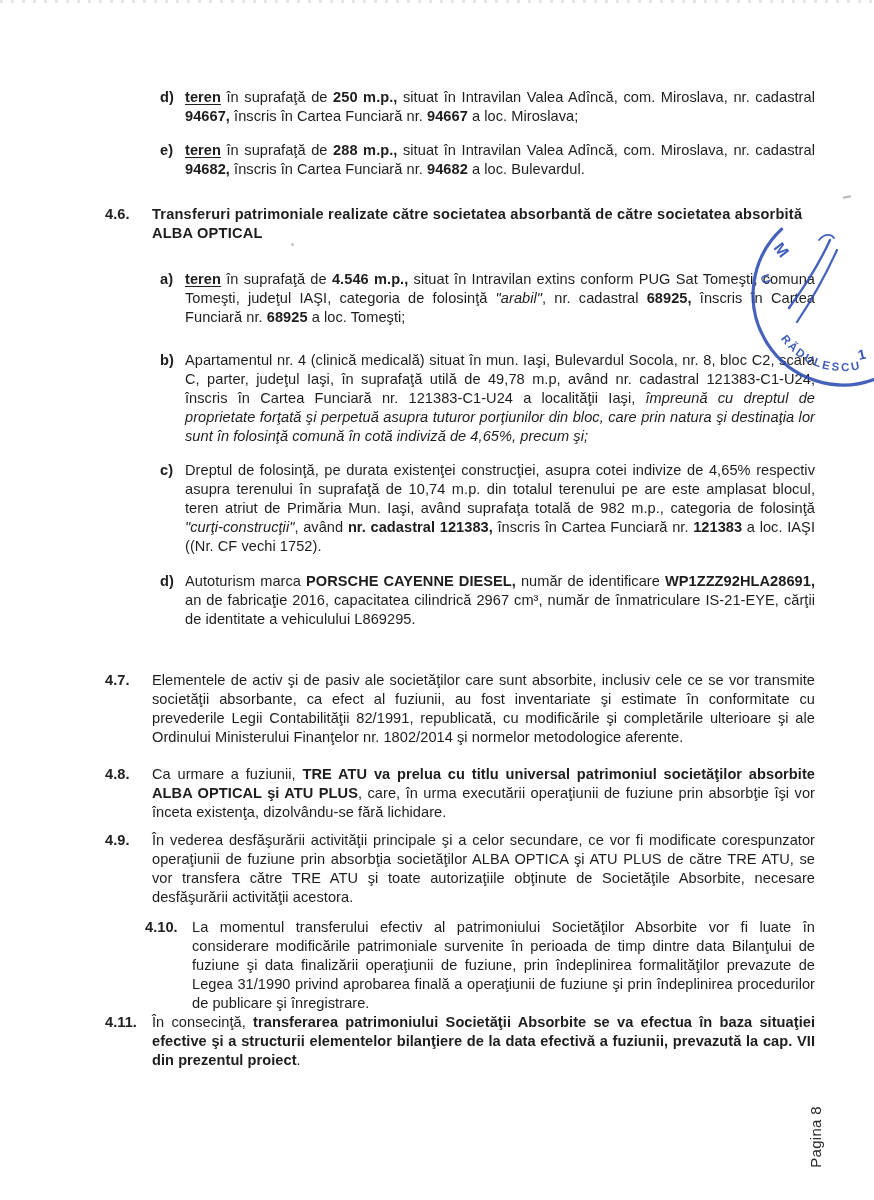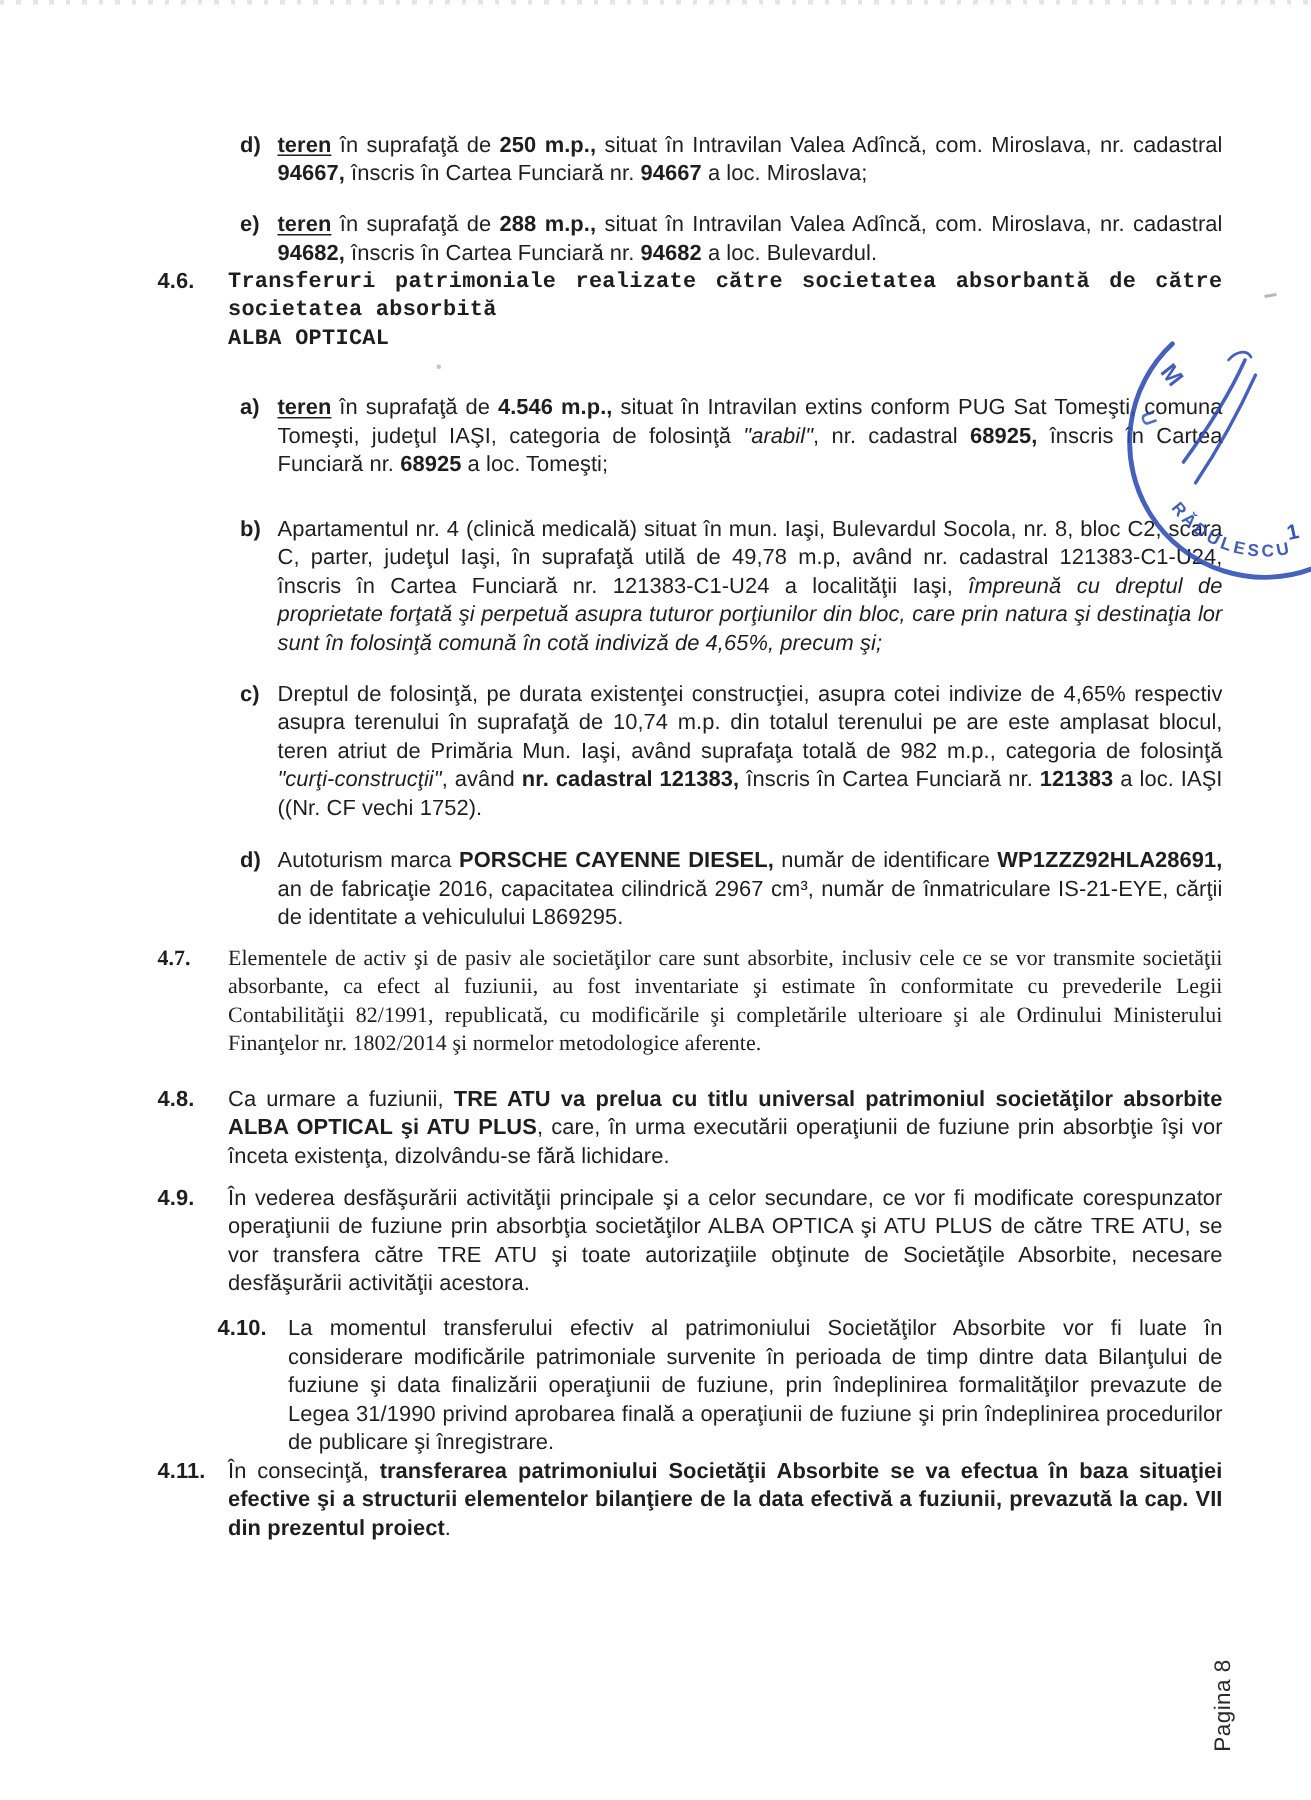--- a/index.html
+++ b/index.html
@@ -22,21 +22,21 @@
   .block{
     position:relative;
     font-size:14.6px;line-height:19px;
     text-align:justify;
     letter-spacing:.05px;
     color:#1e1e1e;
   }
   .block .marker{position:absolute;left:0;top:0;font-weight:700;}
   .section{padding-left:47px;}
   .letter{margin-left:55px;padding-left:25px;}
-  .heading .ptext{font-weight:700;letter-spacing:.2px;font-family:Liberation Mono, monospace;}
+  .heading .ptext{font-weight:700;letter-spacing:.2px;}
   .b{font-weight:700;}
   .i{font-style:italic;}
   .u{text-decoration:underline;text-underline-offset:2px;}
   .ptext{min-height:19px;}
   
   .page-number{
     position:absolute;left:783px;top:1128px;width:66px;height:18px;
     transform:rotate(-90deg);
     transform-origin:50% 50%;
     font-size:15px;color:#2a2a2a;letter-spacing:.3px;
@@ -66,41 +66,41 @@
 
   <div class="doc-body">
       <div class="block letter" style="margin-top: 0px;">
         <span class="marker">d)</span>
         <div class="ptext"><span class="b u">teren</span><span> în suprafaţă de </span><span class="b">250 m.p.,</span><span> situat în Intravilan Valea Adîncă, com. Miroslava, nr. cadastral </span><span class="b">94667,</span><span> înscris în Cartea Funciară nr. </span><span class="b">94667</span><span> a loc. Miroslava;</span></div>
       </div>
       <div class="block letter" style="margin-top: 15px;">
         <span class="marker">e)</span>
         <div class="ptext"><span class="b u">teren</span><span> în suprafaţă de </span><span class="b">288 m.p.,</span><span> situat în Intravilan Valea Adîncă, com. Miroslava, nr. cadastral </span><span class="b">94682,</span><span> înscris în Cartea Funciară nr. </span><span class="b">94682</span><span> a loc. Bulevardul.</span></div>
       </div>
-      <div class="block section heading" style="">
+      <div class="block section heading" style="margin-top: 26px;">
         <span class="marker">4.6.</span>
         <div class="ptext"><span>Transferuri patrimoniale realizate către societatea absorbantă de către societatea absorbită</span><br><span>ALBA OPTICAL</span></div>
       </div>
       <div class="block letter" style="margin-top: 27px;">
         <span class="marker">a)</span>
         <div class="ptext"><span class="b u">teren</span><span> în suprafaţă de </span><span class="b">4.546 m.p.,</span><span> situat în Intravilan extins conform PUG Sat Tomeşti, comuna Tomeşti, judeţul IAŞI, categoria de folosinţă </span><span class="i">"arabil"</span><span>, nr. cadastral </span><span class="b">68925,</span><span> înscris în Cartea Funciară nr. </span><span class="b">68925</span><span> a loc. Tomeşti;</span></div>
       </div>
       <div class="block letter" style="margin-top: 24px;">
         <span class="marker">b)</span>
         <div class="ptext"><span>Apartamentul nr. 4 (clinică medicală) situat în mun. Iaşi, Bulevardul Socola, nr. 8, bloc C2, scara C, parter, judeţul Iaşi, în suprafaţă utilă de 49,78 m.p, având nr. cadastral 121383-C1-U24, înscris în Cartea Funciară nr. 121383-C1-U24 a localităţii Iaşi, </span><span class="i">împreună cu dreptul de proprietate forţată şi perpetuă asupra tuturor porţiunilor din bloc, care prin natura şi destinaţia lor sunt în folosinţă comună în cotă indiviză de 4,65%, precum şi;</span></div>
       </div>
       <div class="block letter" style="margin-top: 15px;">
         <span class="marker">c)</span>
         <div class="ptext"><span>Dreptul de folosinţă, pe durata existenţei construcţiei, asupra cotei indivize de 4,65% respectiv asupra terenului în suprafaţă de 10,74 m.p. din totalul terenului pe are este amplasat blocul, teren atriut de Primăria Mun. Iaşi, având suprafaţa totală de 982 m.p., categoria de folosinţă </span><span class="i">"curţi-construcţii"</span><span>, având </span><span class="b">nr. cadastral 121383,</span><span> înscris în Cartea Funciară nr. </span><span class="b">121383</span><span> a loc. IAŞI ((Nr. CF vechi 1752).</span></div>
       </div>
       <div class="block letter" style="margin-top: 16px;">
         <span class="marker">d)</span>
         <div class="ptext"><span>Autoturism marca </span><span class="b">PORSCHE CAYENNE DIESEL,</span><span> număr de identificare </span><span class="b">WP1ZZZ92HLA28691,</span><span> an de fabricaţie 2016, capacitatea cilindrică 2967 cm³, număr de înmatriculare IS-21-EYE, cărţii de identitate a vehiculului L869295.</span></div>
       </div>
-      <div class="block section" style="margin-top: 8px; font-family: Liberation Serif, serif;">
+      <div class="block section" style="margin-top: 42px;">
         <span class="marker">4.7.</span>
         <div class="ptext"><span>Elementele de activ şi de pasiv ale societăţilor care sunt absorbite, inclusiv cele ce se vor transmite societăţii absorbante, ca efect al fuziunii, au fost inventariate şi estimate în conformitate cu prevederile Legii Contabilităţii 82/1991, republicată, cu modificările şi completările ulterioare şi ale Ordinului Ministerului Finanţelor nr. 1802/2014 şi normelor metodologice aferente.</span></div>
       </div>
       <div class="block section" style="margin-top: 18px;">
         <span class="marker">4.8.</span>
         <div class="ptext"><span>Ca urmare a fuziunii, </span><span class="b">TRE ATU va prelua cu titlu universal patrimoniul societăţilor absorbite ALBA OPTICAL şi ATU PLUS</span><span>, care, în urma executării operaţiunii de fuziune prin absorbţie îşi vor înceta existenţa, dizolvându-se fără lichidare.</span></div>
       </div>
       <div class="block section" style="margin-top: 9px;">
         <span class="marker">4.9.</span>
         <div class="ptext"><span>În vederea desfăşurării activităţii principale şi a celor secundare, ce vor fi modificate corespunzator operaţiunii de fuziune prin absorbţia societăţilor ALBA OPTICA şi ATU PLUS de către TRE ATU, se vor transfera către TRE ATU şi toate autorizaţiile obţinute de Societăţile Absorbite, necesare desfăşurării activităţii acestora.</span></div>

